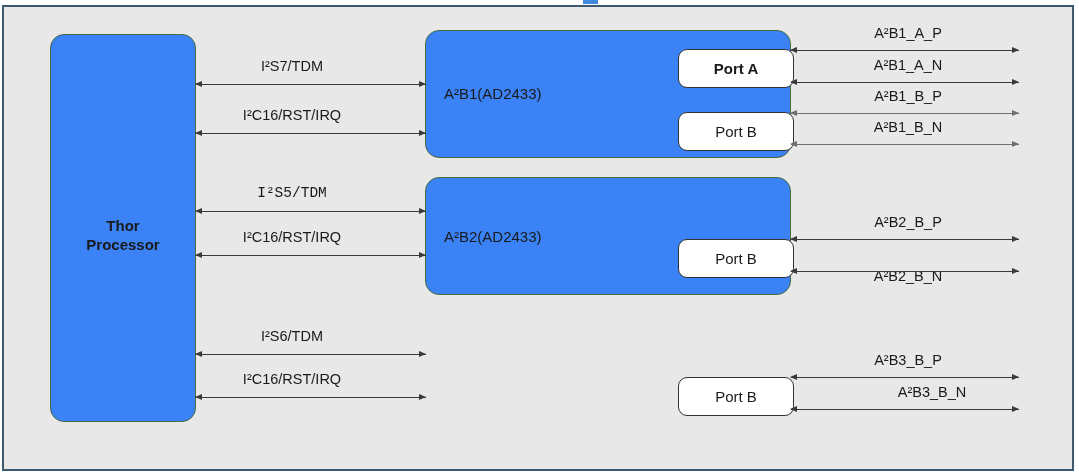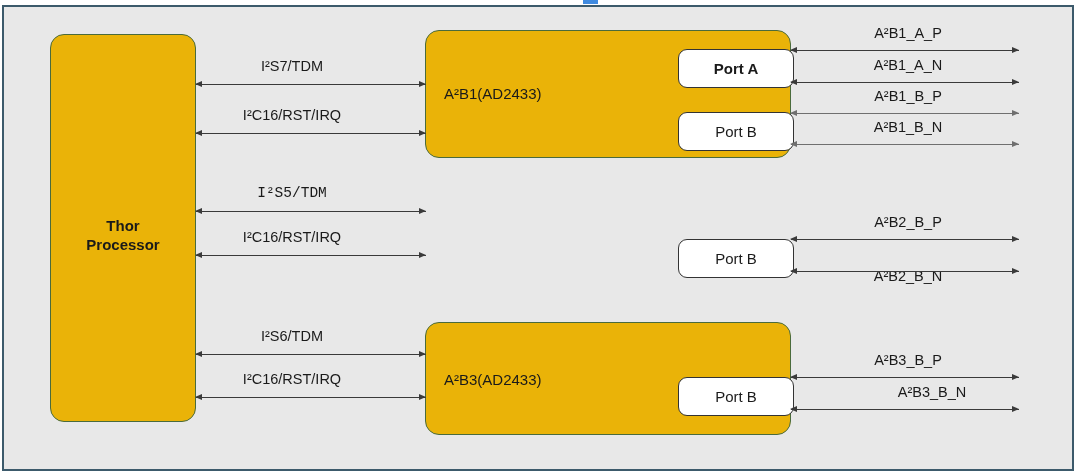--- a/index.html
+++ b/index.html
@@ -33,21 +33,21 @@
     position: absolute;
     left: 583px;
     top: 0px;
     width: 15px;
     height: 4px;
     background: #3f8ae0;
   }
   
   .block {
     position: absolute;
-    background: #eab308;
+    background: #3b82f6;
     border: 1.4px solid #4a6b3c;
     border-radius: 14px;
     box-sizing: border-box;
   }
   .block-label {
     position: absolute;
     color: #1a1a1a;
     font-size: 15px;
     line-height: 1.25;
     white-space: pre-line;
@@ -158,20 +158,23 @@
       <div class="head light head-l" style="left:786px; top:102.5px;"></div>
       <div class="head light head-r" style="left:1008px; top:102.5px;"></div>
     </div>
     <div>
       <div class="arrow-label" style="left:904px; top:112px;">A²B1_B_N</div>
       <div class="arrow-line light" style="left:787px; top:137px; width:228px;"></div>
       <div class="head light head-l" style="left:786px; top:133.5px;"></div>
       <div class="head light head-r" style="left:1008px; top:133.5px;"></div>
     </div>
 
+    <div class="block" style="left:421px; top:170px; width:366px; height:118px;">
+      <div class="block-label" style="left:18px; top:50px;">A²B2(AD2433)</div>
+    </div>
     <div class="port" style="left:674px; top:232px; width:116px; height:39px;">
       <span>Port B</span>
     </div>
 
     <div>
       <div class="arrow-label" style="left:288px; top:178px;font-family:Liberation Mono, monospace;">I²S5/TDM</div>
       <div class="arrow-line" style="left:192px; top:204px; width:230px;"></div>
       <div class="head head-l" style="left:191px; top:200.5px;"></div>
       <div class="head head-r" style="left:415px; top:200.5px;"></div>
     </div>
@@ -188,23 +191,20 @@
       <div class="head head-l" style="left:786px; top:228.5px;"></div>
       <div class="head head-r" style="left:1008px; top:228.5px;"></div>
     </div>
     <div>
       <div class="arrow-label" style="left:904px; top:239px;margin-top:22px;">A²B2_B_N</div>
       <div class="arrow-line" style="left:787px; top:264px; width:228px;"></div>
       <div class="head head-l" style="left:786px; top:260.5px;"></div>
       <div class="head head-r" style="left:1008px; top:260.5px;"></div>
     </div>
 
-    <div class="block" style="left:421px; top:315px; width:366px; height:113px;">
-      <div class="block-label" style="left:18px; top:48px;">A²B3(AD2433)</div>
-    </div>
     <div class="port" style="left:674px; top:370px; width:116px; height:39px;">
       <span>Port B</span>
     </div>
 
     <div>
       <div class="arrow-label" style="left:288px; top:321px;">I²S6/TDM</div>
       <div class="arrow-line" style="left:192px; top:347px; width:230px;"></div>
       <div class="head head-l" style="left:191px; top:343.5px;"></div>
       <div class="head head-r" style="left:415px; top:343.5px;"></div>
     </div>

